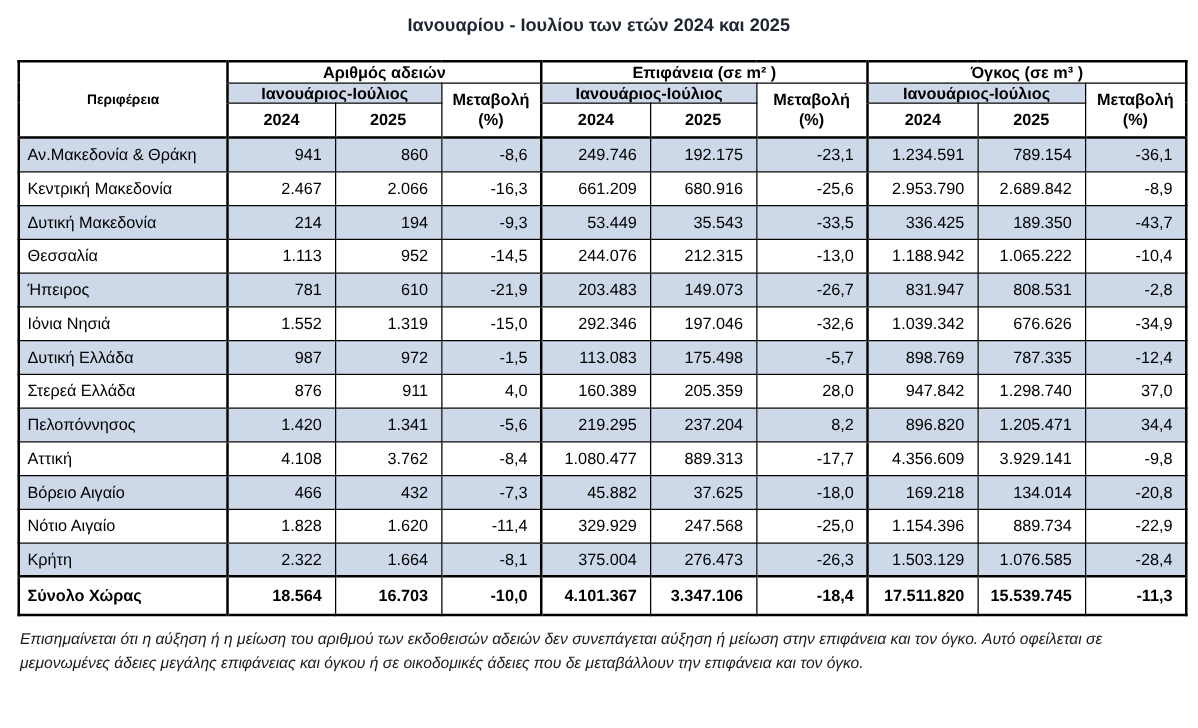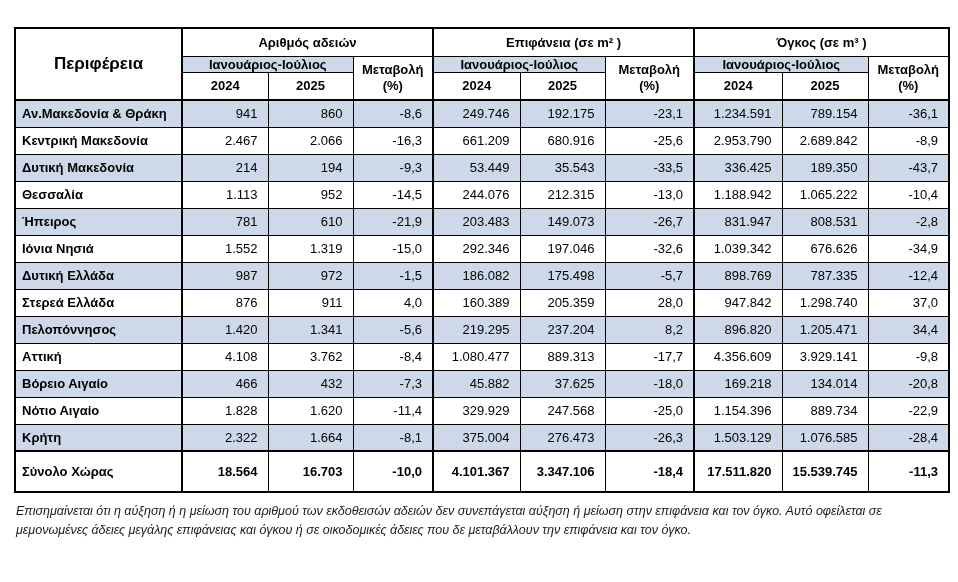--- a/index.html
+++ b/index.html
@@ -28,51 +28,52 @@
     width: 934px;
     border: 2px solid #000;
   }
   table.stat th, table.stat td {
     border: 1px solid #000;
     padding: 0;
     overflow: hidden;
     white-space: nowrap;
   }
   thead th { font-weight: bold; font-size: 13px; background: #ffffff; }
-  th.region-h { font-size: 17px; }
-  tr.group-row th { height: 28px; }
+  th.region-h { font-size: 11px; }
+  tr.group-row th { height: 17px; }
   th.period-h { background: #cdd9e9; height: 14px; }
   th.change-h { background: #ffffff; line-height: 16px; text-align: center; }
   tr.year-row th { height: 28px; }
 
   tbody tr { height: 27px; }
   tbody td { font-size: 13px; background: #ffffff; }
-  tbody td.region { font-weight: bold; text-align: left; padding-left: 6px; }
+  tbody td.region { font-weight: normal; text-align: left; padding-left: 6px; }
   tbody td.num { text-align: right; padding-right: 10px; }
   tbody tr.shaded td { background: #cdd9e9; }
   tbody tr:first-child td { border-top: 2px solid #000; }
-  tbody tr.total { height: 41px; }
+  tbody tr.total { height: 31px; }
   tbody tr.total td { font-weight: bold; border-top: 2px solid #000; }
 
   .gs { border-left: 2px solid #000 !important; }
 
   .footnote {
     font-style: italic;
     font-size: 12.5px;
     line-height: 19px;
     color: #1a1a1a;
     margin: 9px 2px 0 2px;
   }
 </style>
 </head>
 <body>
 
 <div class="page">
 
   <div class="title">
+    <div>Ιανουαρίου - Ιουλίου των ετών 2024 και 2025</div>
   </div>
 
   <table class="stat">
     <colgroup>
       <col style="width:167px">
       <col style="width:86px">
         <col style="width:85px">
         <col style="width:80px">
       <col style="width:87px">
         <col style="width:85px">
@@ -176,21 +177,21 @@
           <td class="num">-32,6</td>
           <td class="num gs">1.039.342</td>
           <td class="num">676.626</td>
           <td class="num">-34,9</td>
         </tr>
         <tr class="shaded">
           <td class="region">Δυτική Ελλάδα</td>
           <td class="num gs">987</td>
           <td class="num">972</td>
           <td class="num">-1,5</td>
-          <td class="num gs">186.082</td>
+          <td class="num gs">113.083</td>
           <td class="num">175.498</td>
           <td class="num">-5,7</td>
           <td class="num gs">898.769</td>
           <td class="num">787.335</td>
           <td class="num">-12,4</td>
         </tr>
         <tr>
           <td class="region">Στερεά Ελλάδα</td>
           <td class="num gs">876</td>
           <td class="num">911</td>

